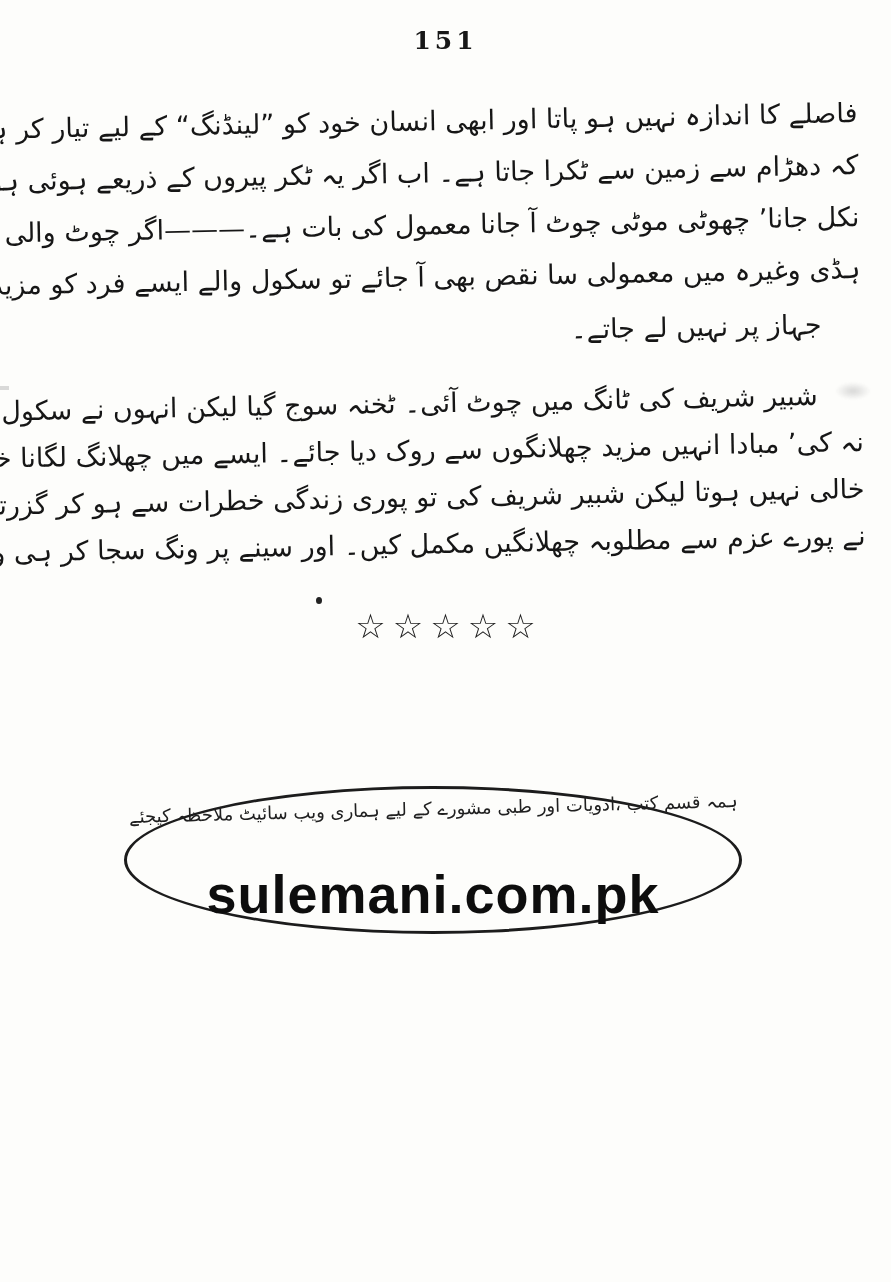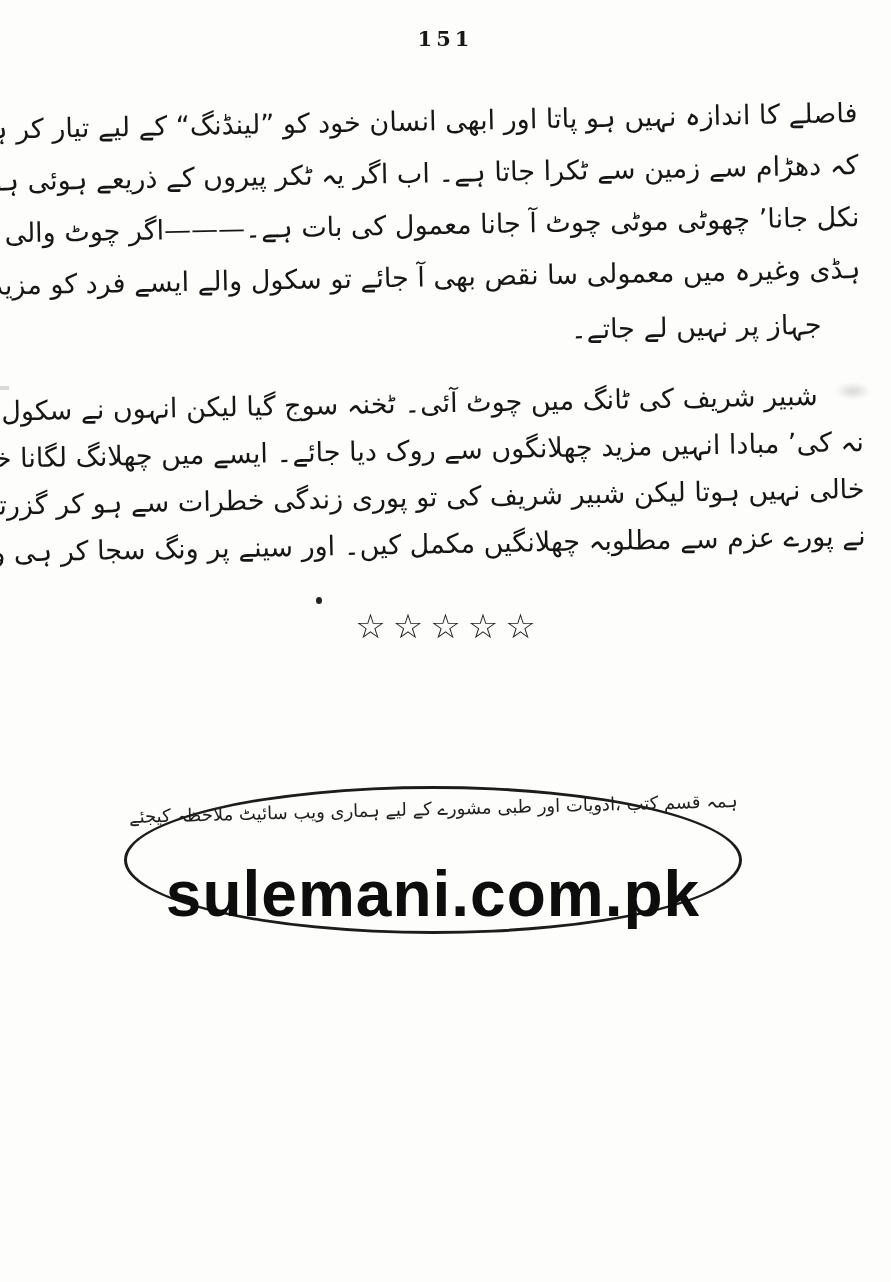--- a/index.html
+++ b/index.html
@@ -14,21 +14,21 @@
     width: 891px; height: 1282px;
     background: #fdfdfb;
     color: #1a1a1a;
   }
   .page-number {
     position: absolute;
     top: 26px; left: 0; right: 0;
     text-align: center;
     font-family: "DejaVu Serif", serif;
     font-weight: 700;
-    font-size: 21px;
+    font-size: 25px;
     letter-spacing: 4px;
     color: #171717;
   }
   .text-block {
     position: absolute;
     left: 30px; right: 34px; top: 96px;
     transform: rotate(-1.1deg);
     transform-origin: 50% 0;
   }
   .urdu-line {
@@ -83,21 +83,21 @@
     unicode-bidi: embed;
     font-size: 18px;
     color: #202020;
     white-space: nowrap;
     transform: rotate(-1.5deg);
     margin-top: 2px;
   }
   .stamp-site {
     font-family: "Liberation Sans", sans-serif;
     font-weight: 700;
-    font-size: 64px;
+    font-size: 54px;
     letter-spacing: 1px;
     color: #0d0d0d;
     line-height: 60px;
     margin-top: 45px;
   }
   .artifact-dot {
     position: absolute;
     left: 316px; top: 597px;
     width: 6px; height: 7px;
     background: #222;

